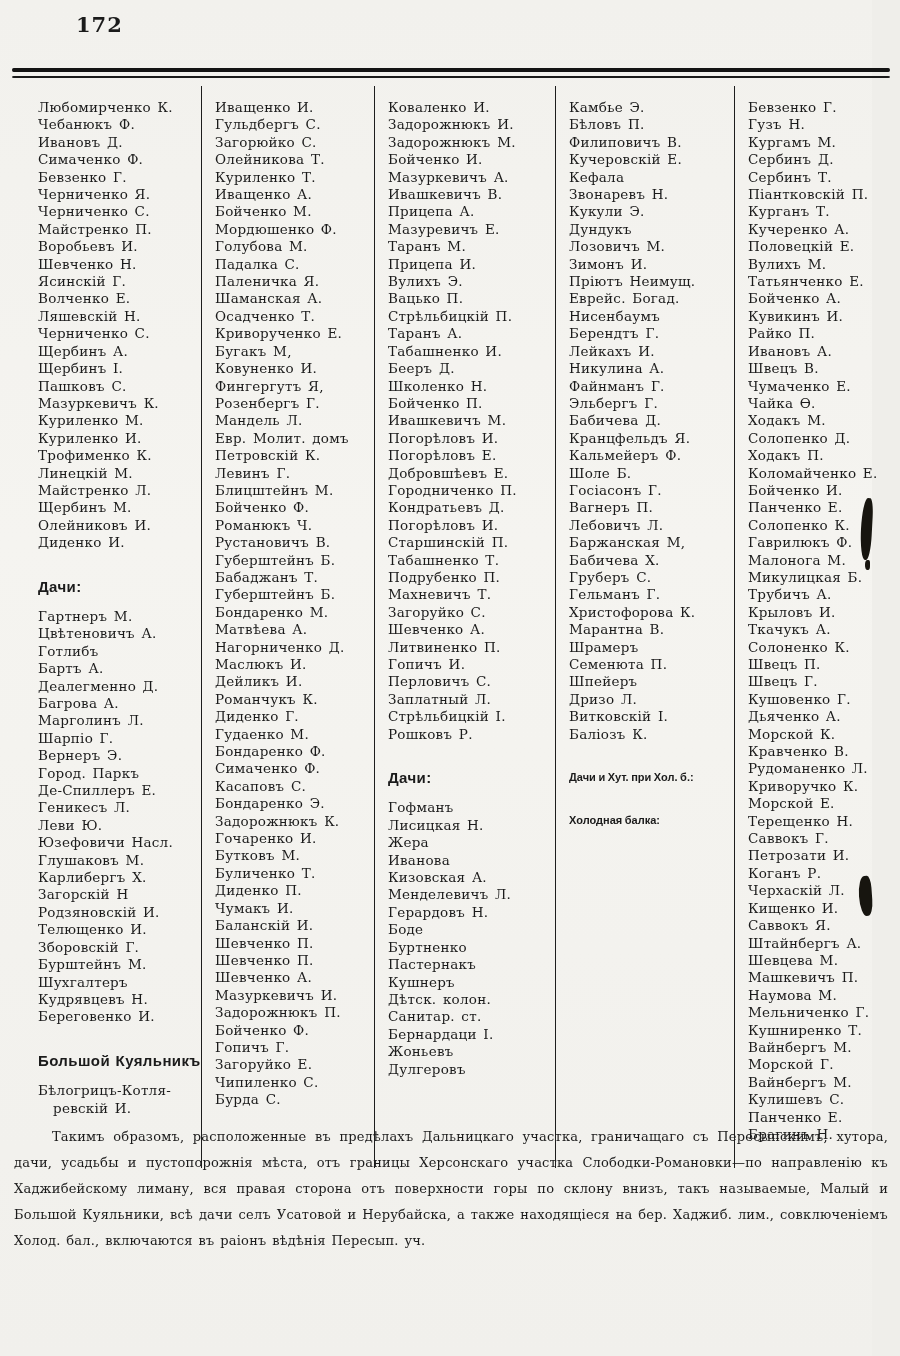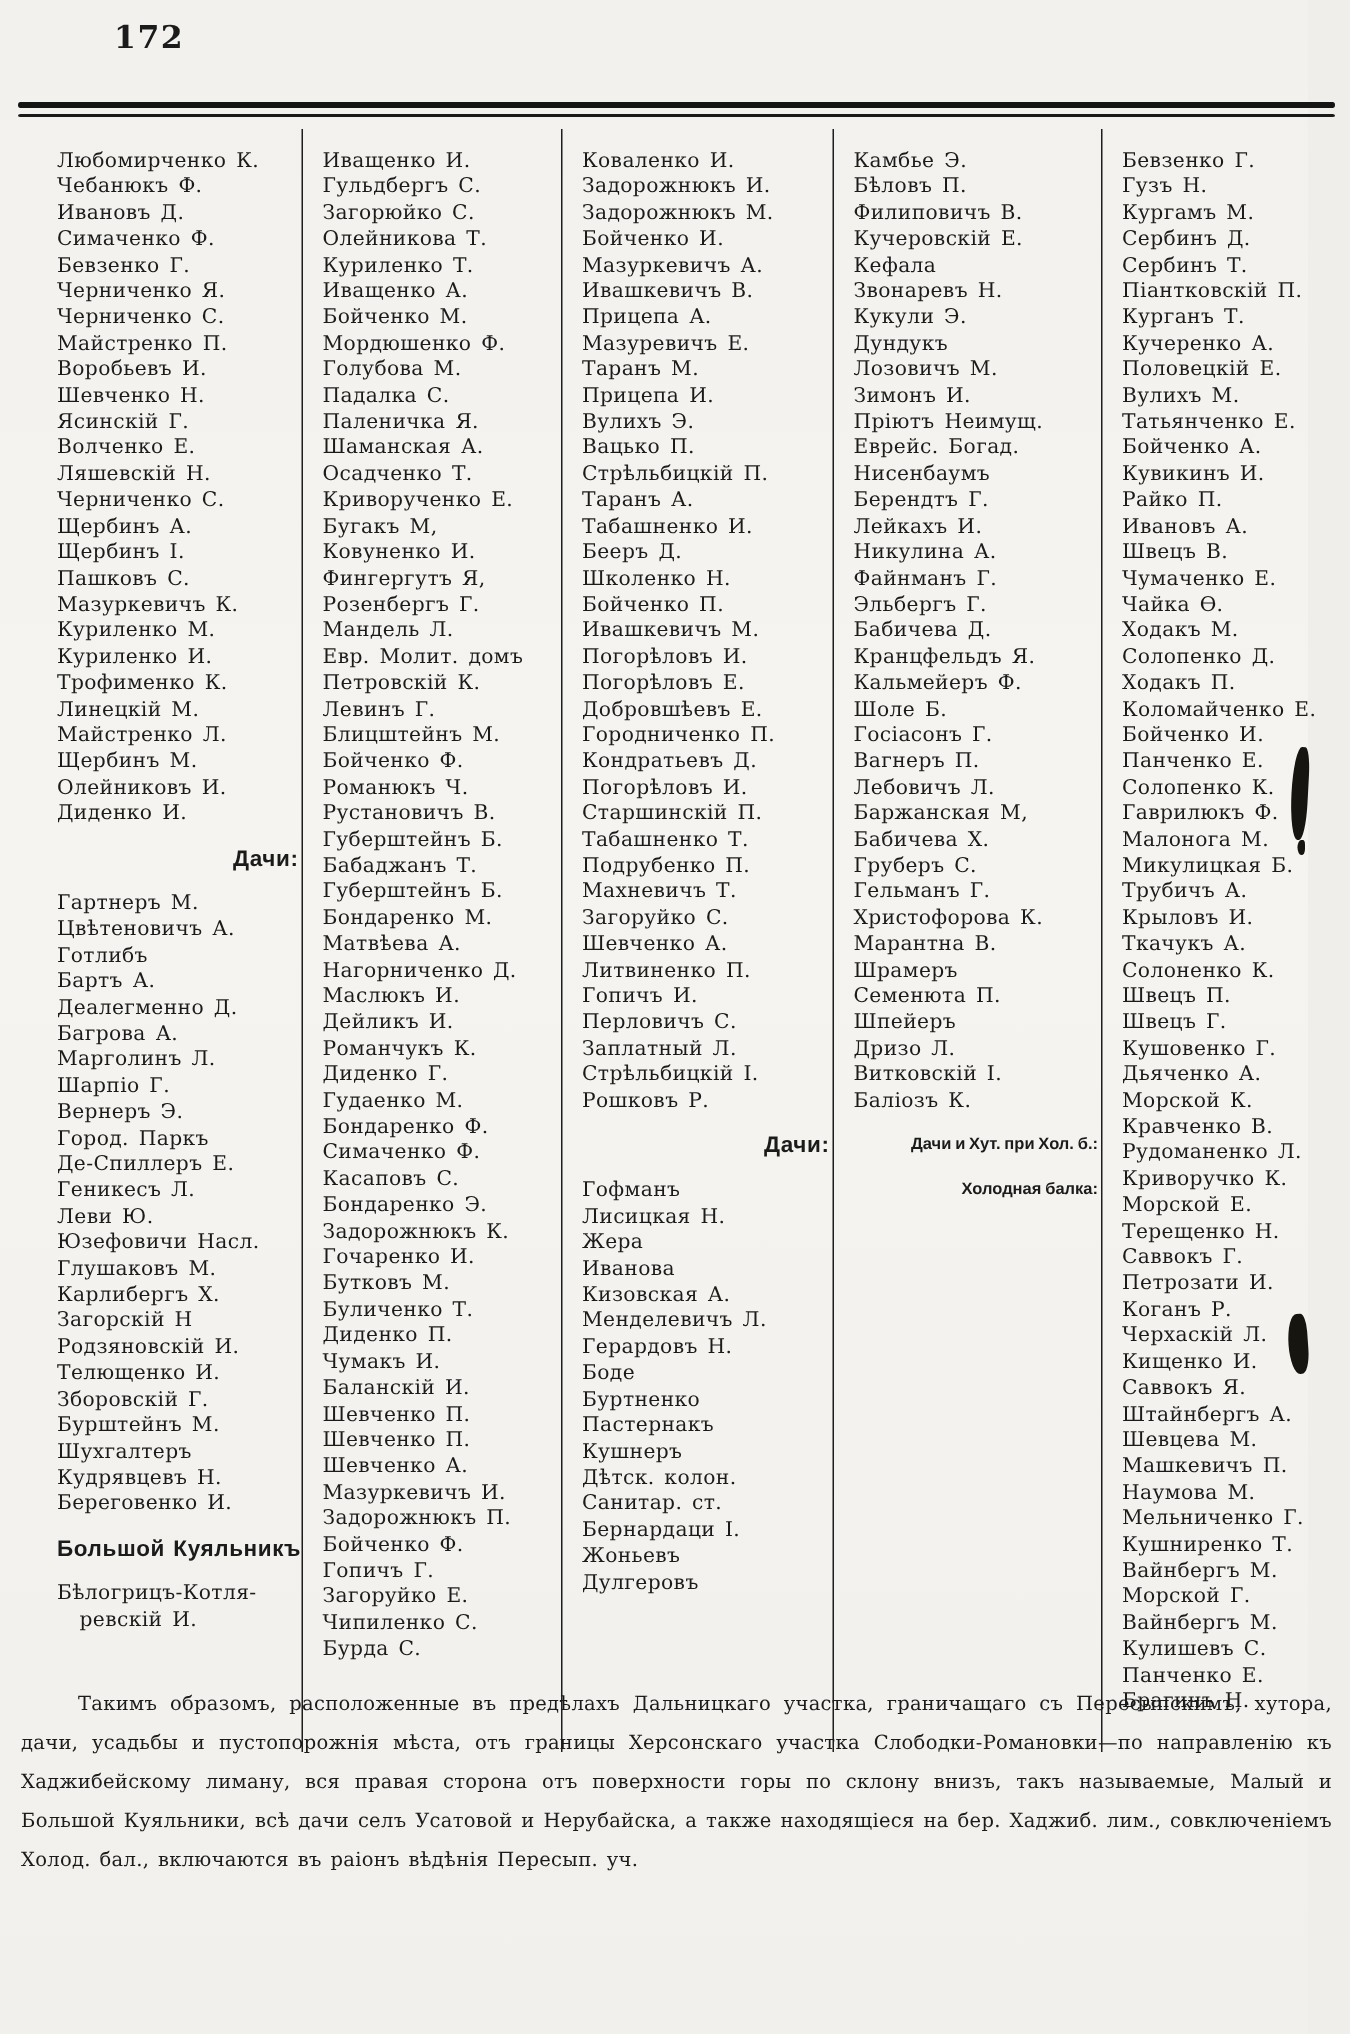--- a/index.html
+++ b/index.html
@@ -35,22 +35,22 @@
     overflow:hidden;
   }
   .col:last-child{border-right:none;}
   .entry{
     padding-left:15px;text-indent:-15px;
     white-space:pre-line;
   }
   .section-header{
     font-family:"Liberation Sans", sans-serif;
     font-weight:700;font-size:15px;
-    text-align:right;
-    margin:12px 0 13px;
+    text-align:left;
+    margin:26px 0 13px;
     letter-spacing:.4px;word-spacing:1px;
     white-space:nowrap;
   }
   .col:nth-child(4) .section-header{font-size:11px;letter-spacing:0;word-spacing:-.5px;}
   .footer-paragraph{
     position:absolute;left:14px;top:1124px;width:874px;
     font-size:13px;line-height:26px;
     text-align:justify;text-indent:38px;
     letter-spacing:.2px;word-spacing:1.5px;
   }

